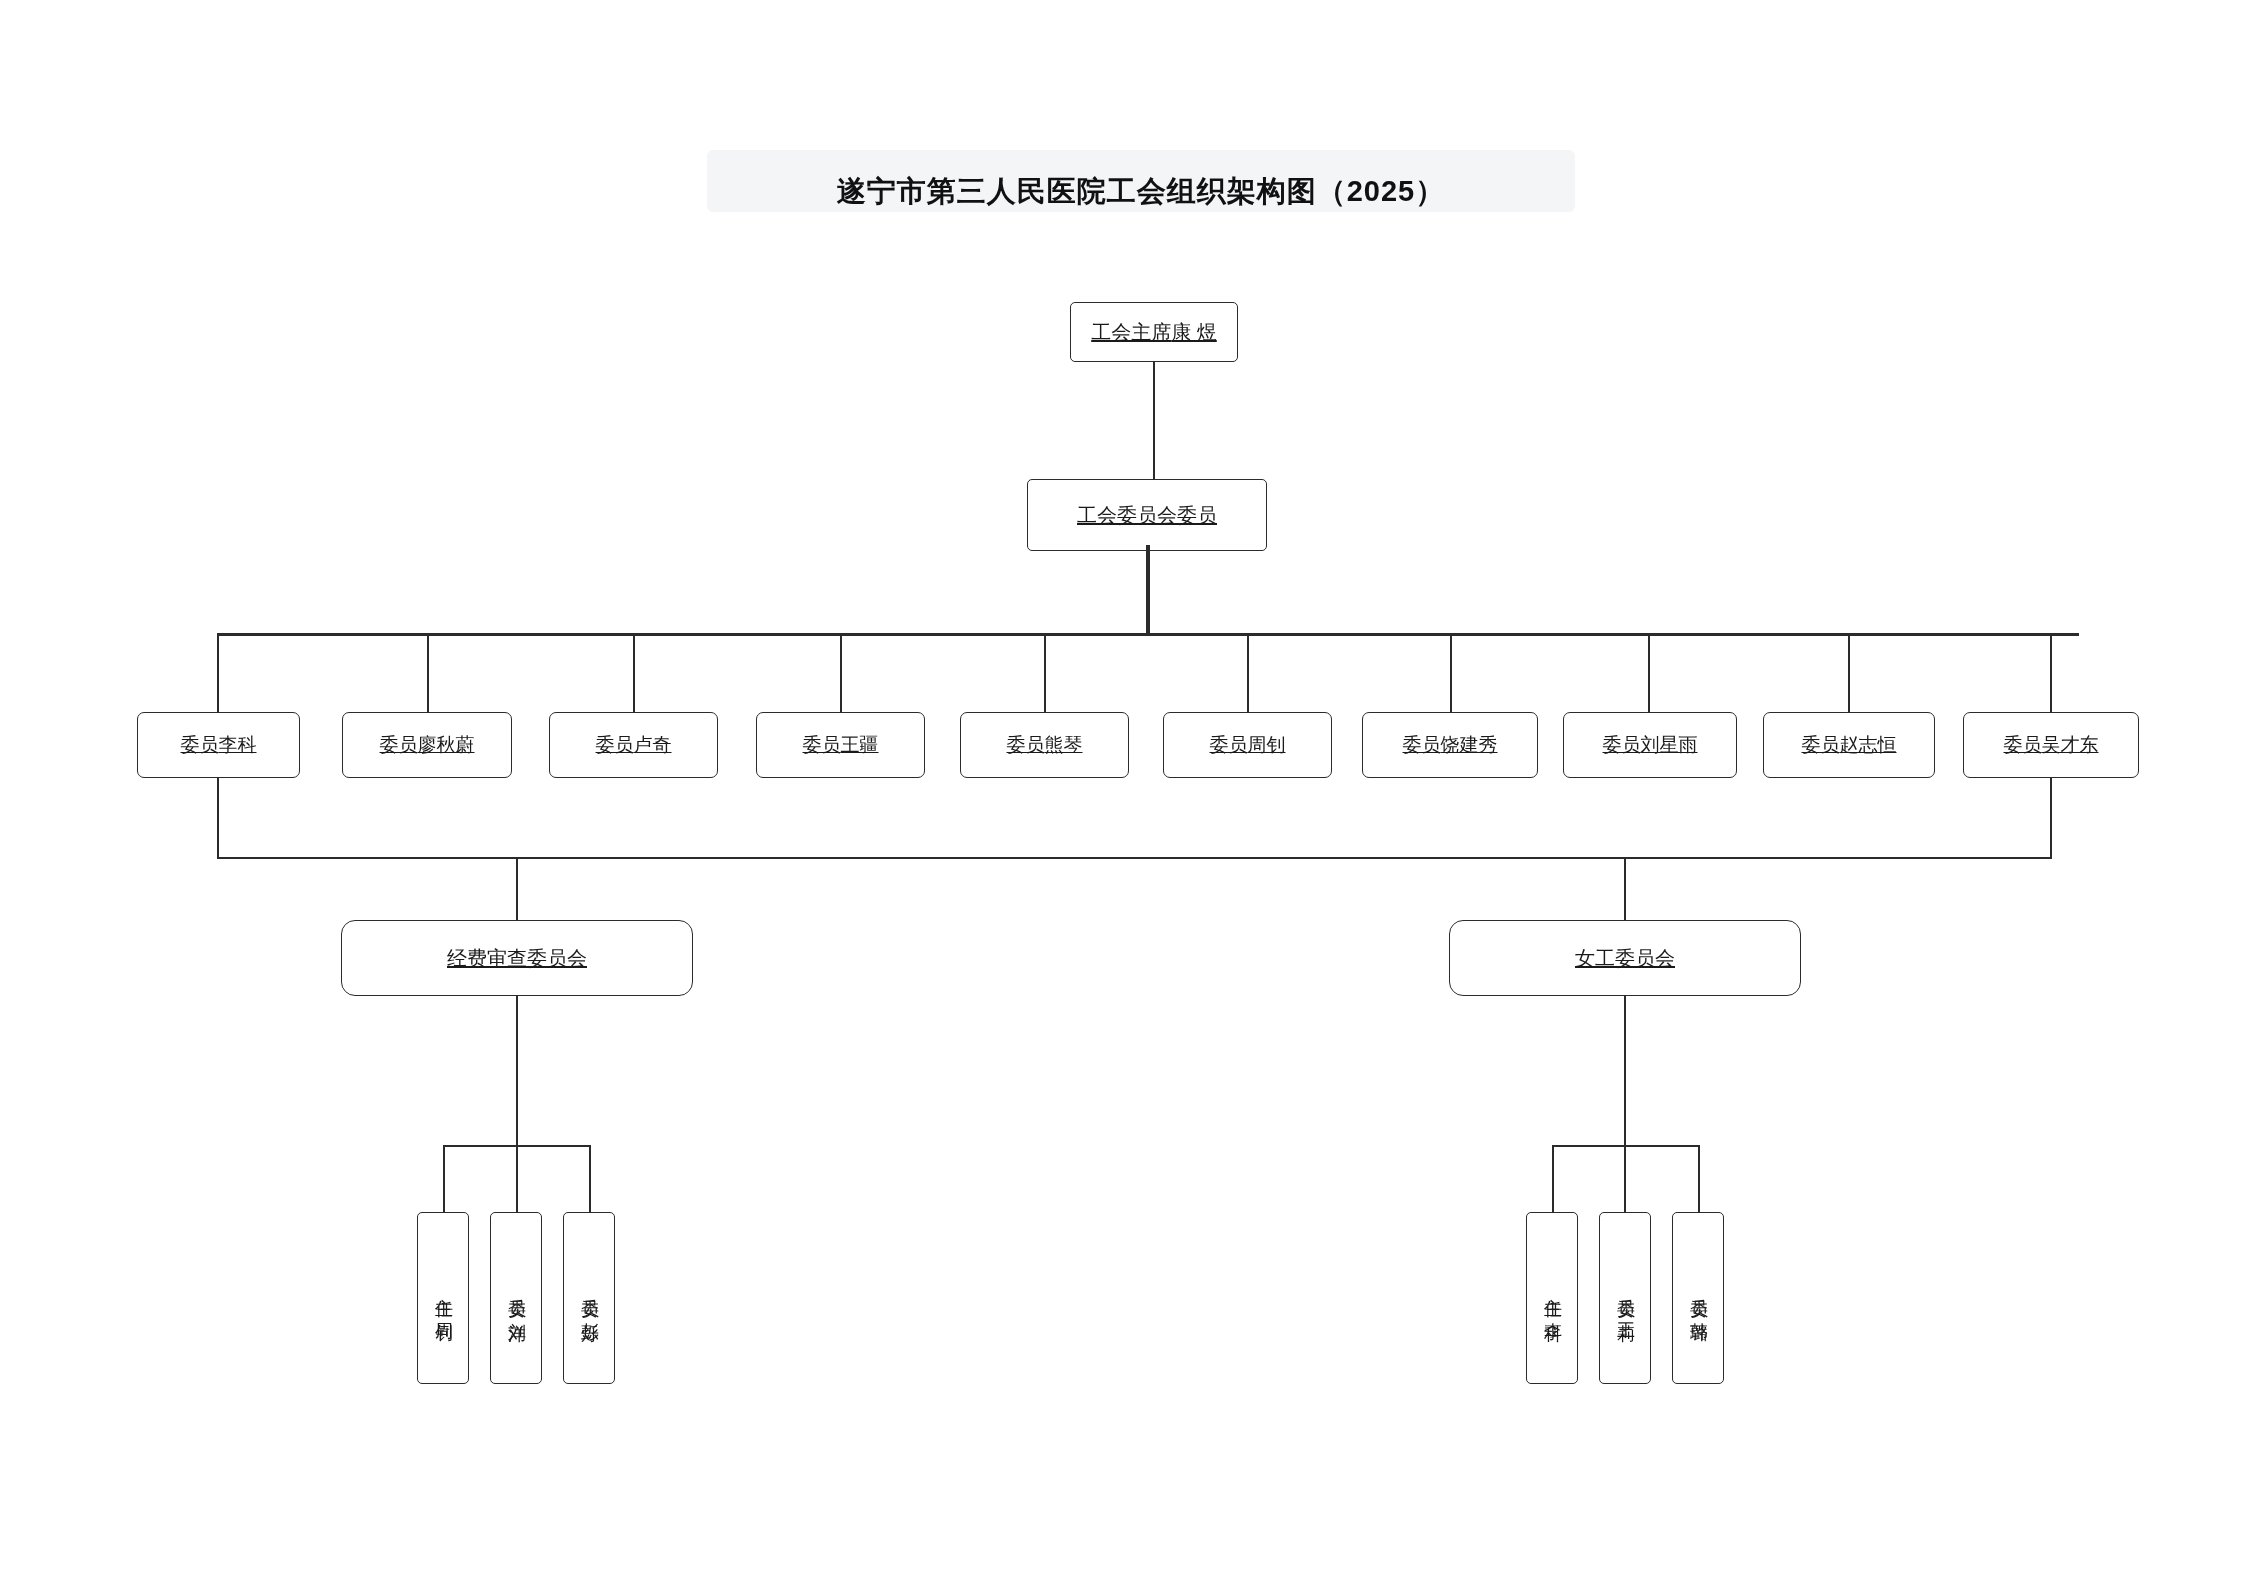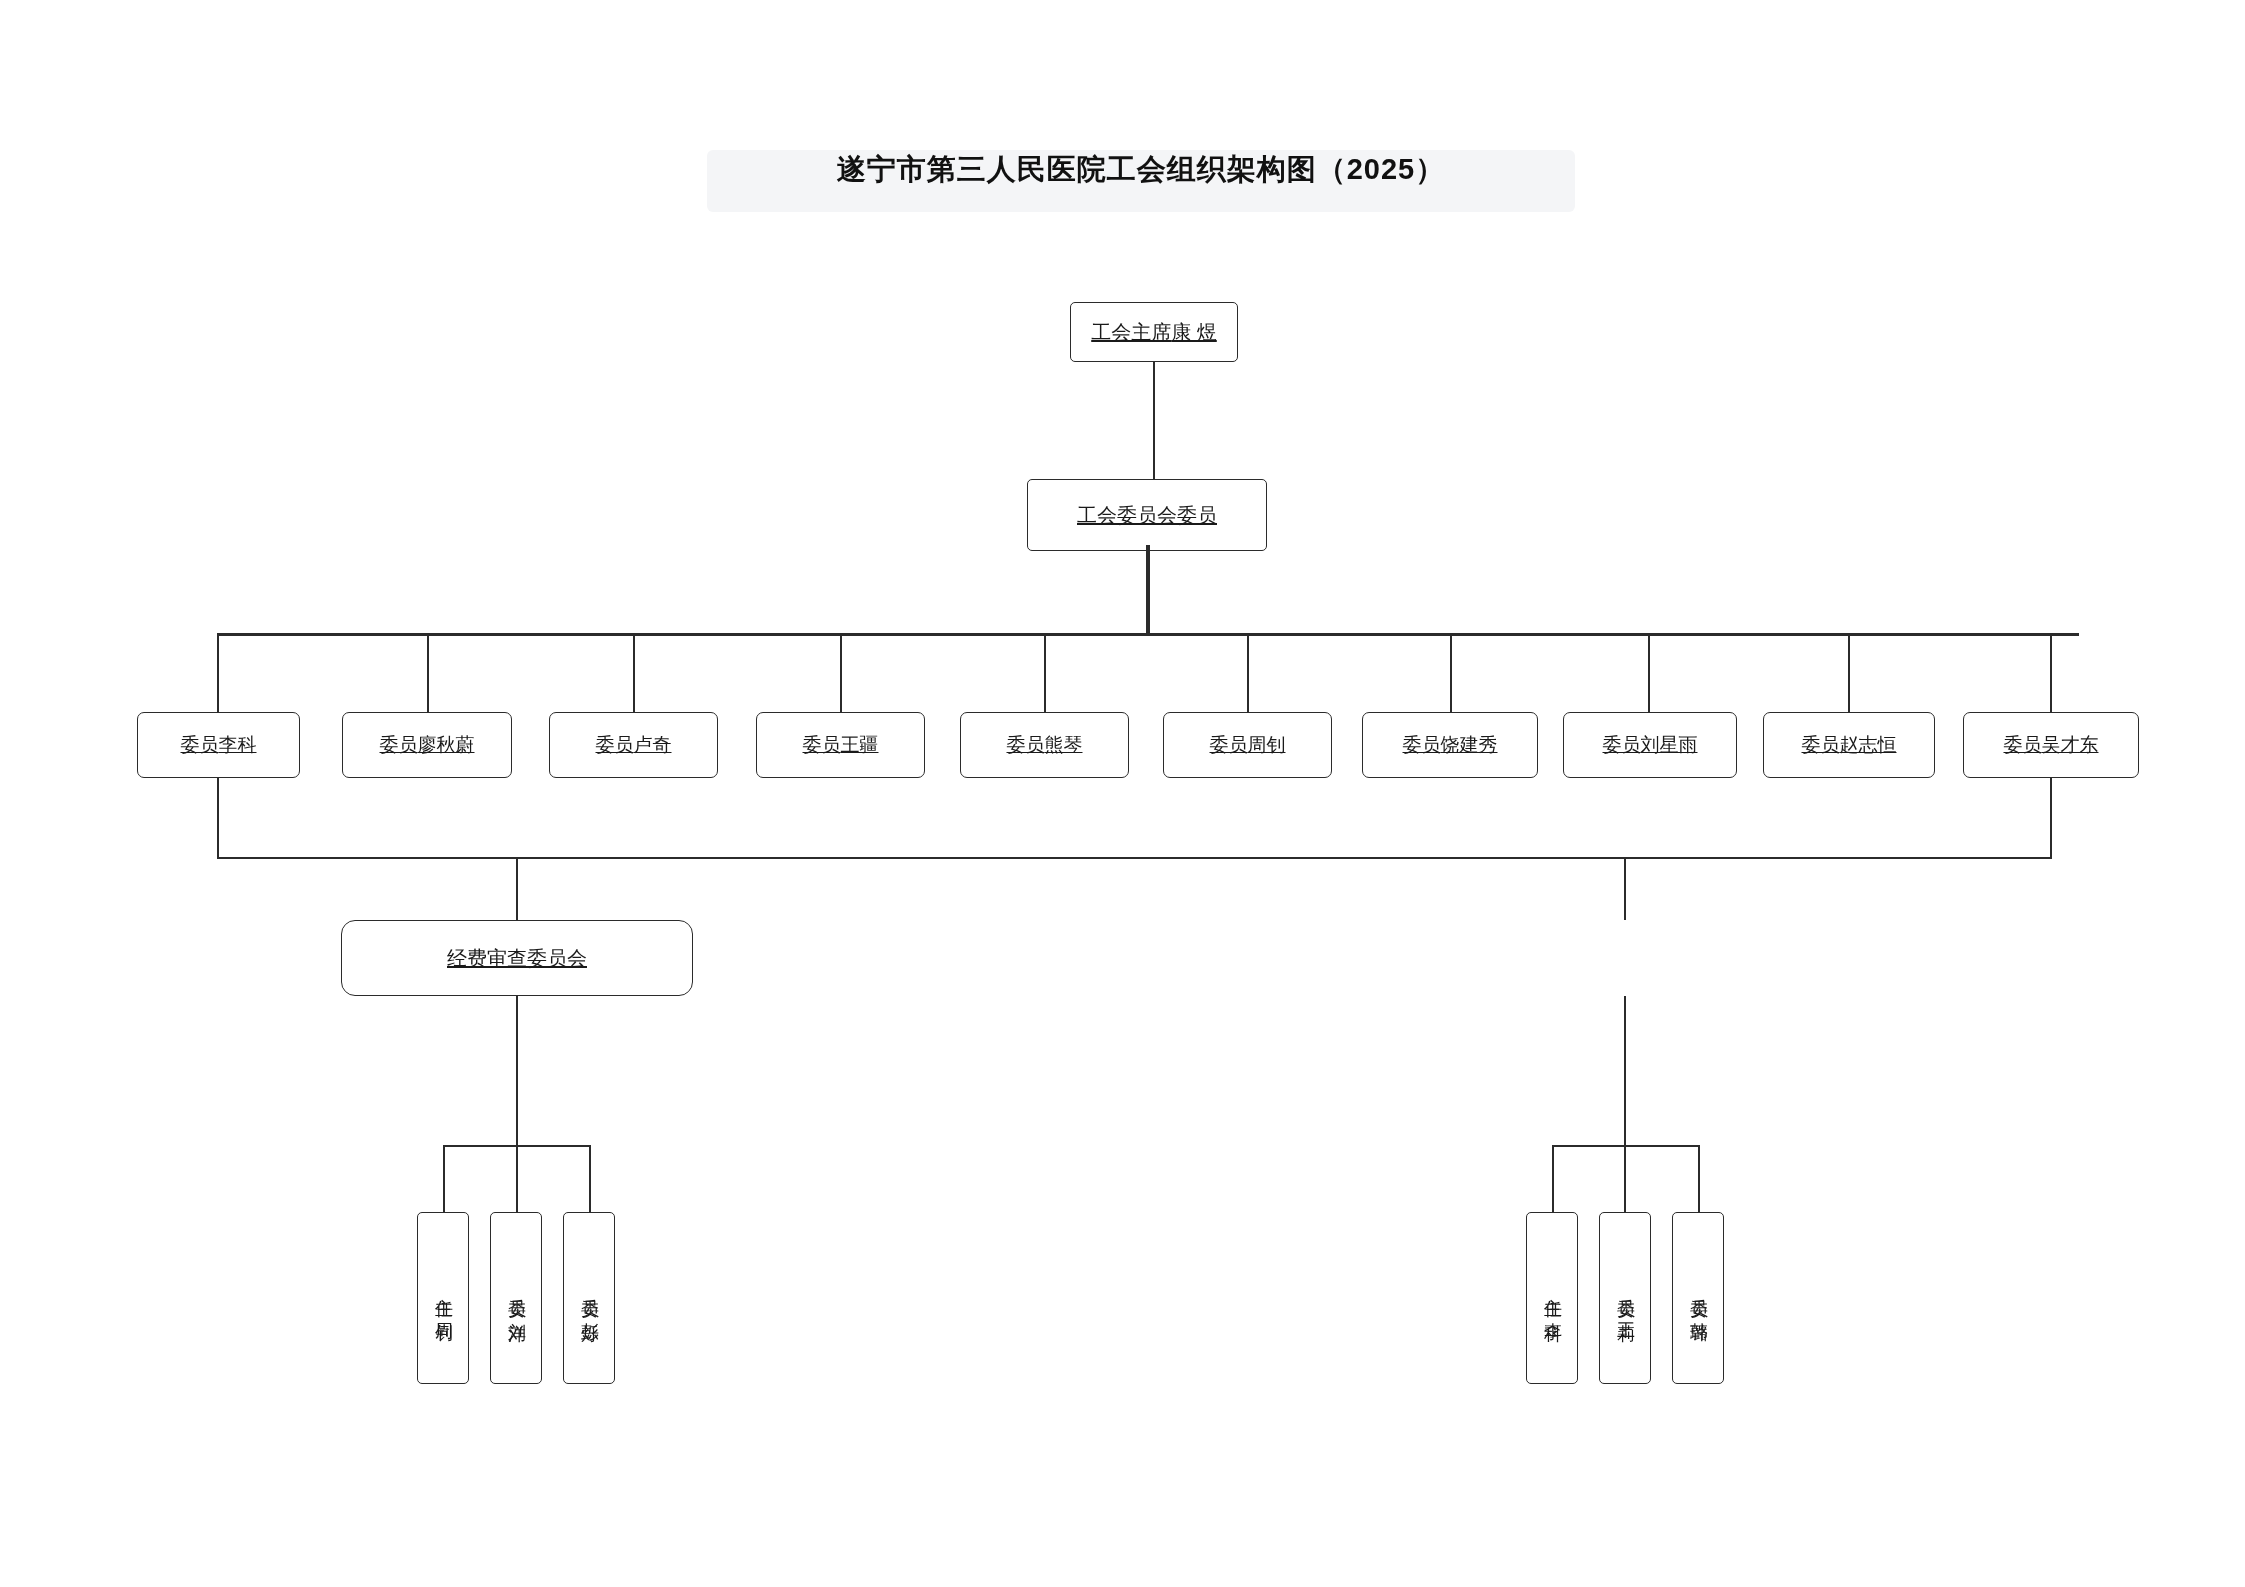--- a/index.html
+++ b/index.html
@@ -22,21 +22,21 @@
   
   .title-box {
     position: absolute;
     left: 707px;
     top: 150px;
     width: 868px;
     height: 62px;
     background: #f4f5f7;
     border-radius: 6px;
     display: flex;
-    align-items: flex-start;
+    align-items: flex-end;
     justify-content: center;
   }
   .title-box .title-text {
     font-size: 29px;
     font-weight: bold;
     letter-spacing: 1px;
     color: #111111;
     white-space: nowrap;
   }
 
@@ -199,20 +199,23 @@
 
   <div class="ln-v" style="left:217px;  top:778px; height:80px;"></div>
   <div class="ln-v" style="left:2050px; top:778px; height:80px;"></div>
   <div class="ln-h" style="left:217px;  top:857px; width:1835px;"></div>
   <div class="ln-v" style="left:516px;  top:857px; height:63px;"></div>
   <div class="ln-v" style="left:1624px; top:857px; height:63px;"></div>
 
   <div class="node sub-title node-fund">
     <span class="ln">经费审查委员会</span>
   </div>
+  <div class="node sub-title node-women">
+    <span class="ln">女工委员会</span>
+  </div>
 
   <div class="ln-v" style="left:516px; top:996px; height:150px;"></div>
   <div class="ln-h" style="left:443px; top:1145px; width:147px;"></div>
   <div class="ln-v" style="left:443px; top:1145px; height:67px;"></div>
   <div class="ln-v" style="left:516px; top:1145px; height:67px;"></div>
   <div class="ln-v" style="left:589px; top:1145px; height:67px;"></div>
 
   <div class="leaf" style="left:417px;">
     <span class="vtext">主任　周钊</span>
   </div>

